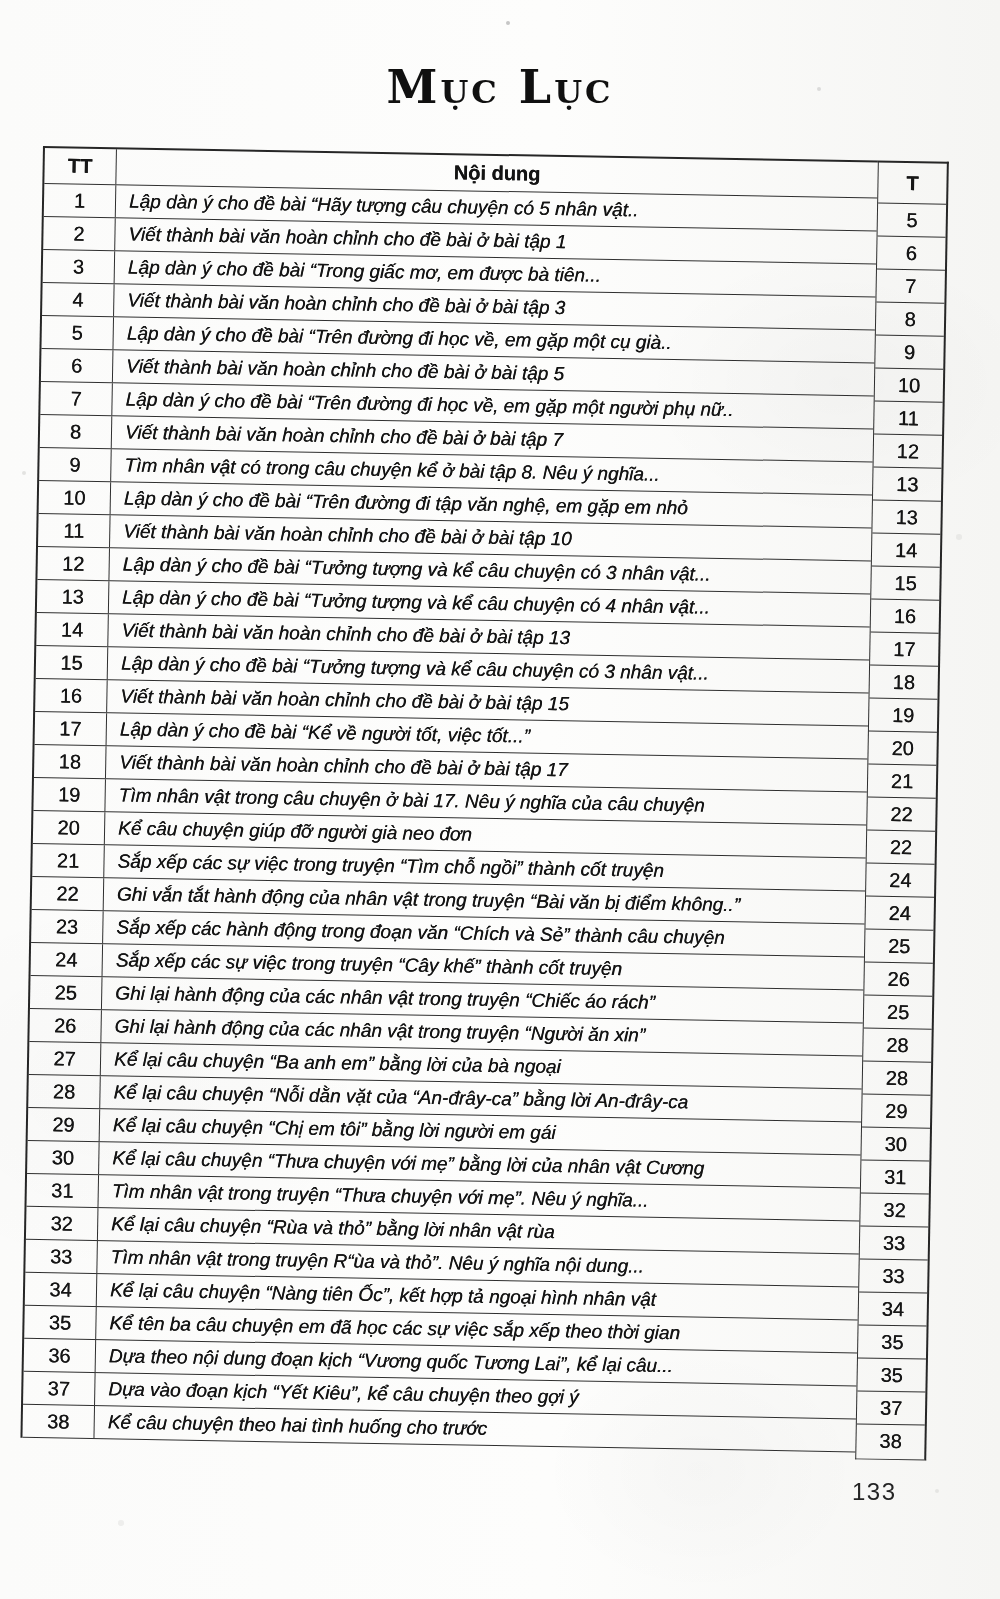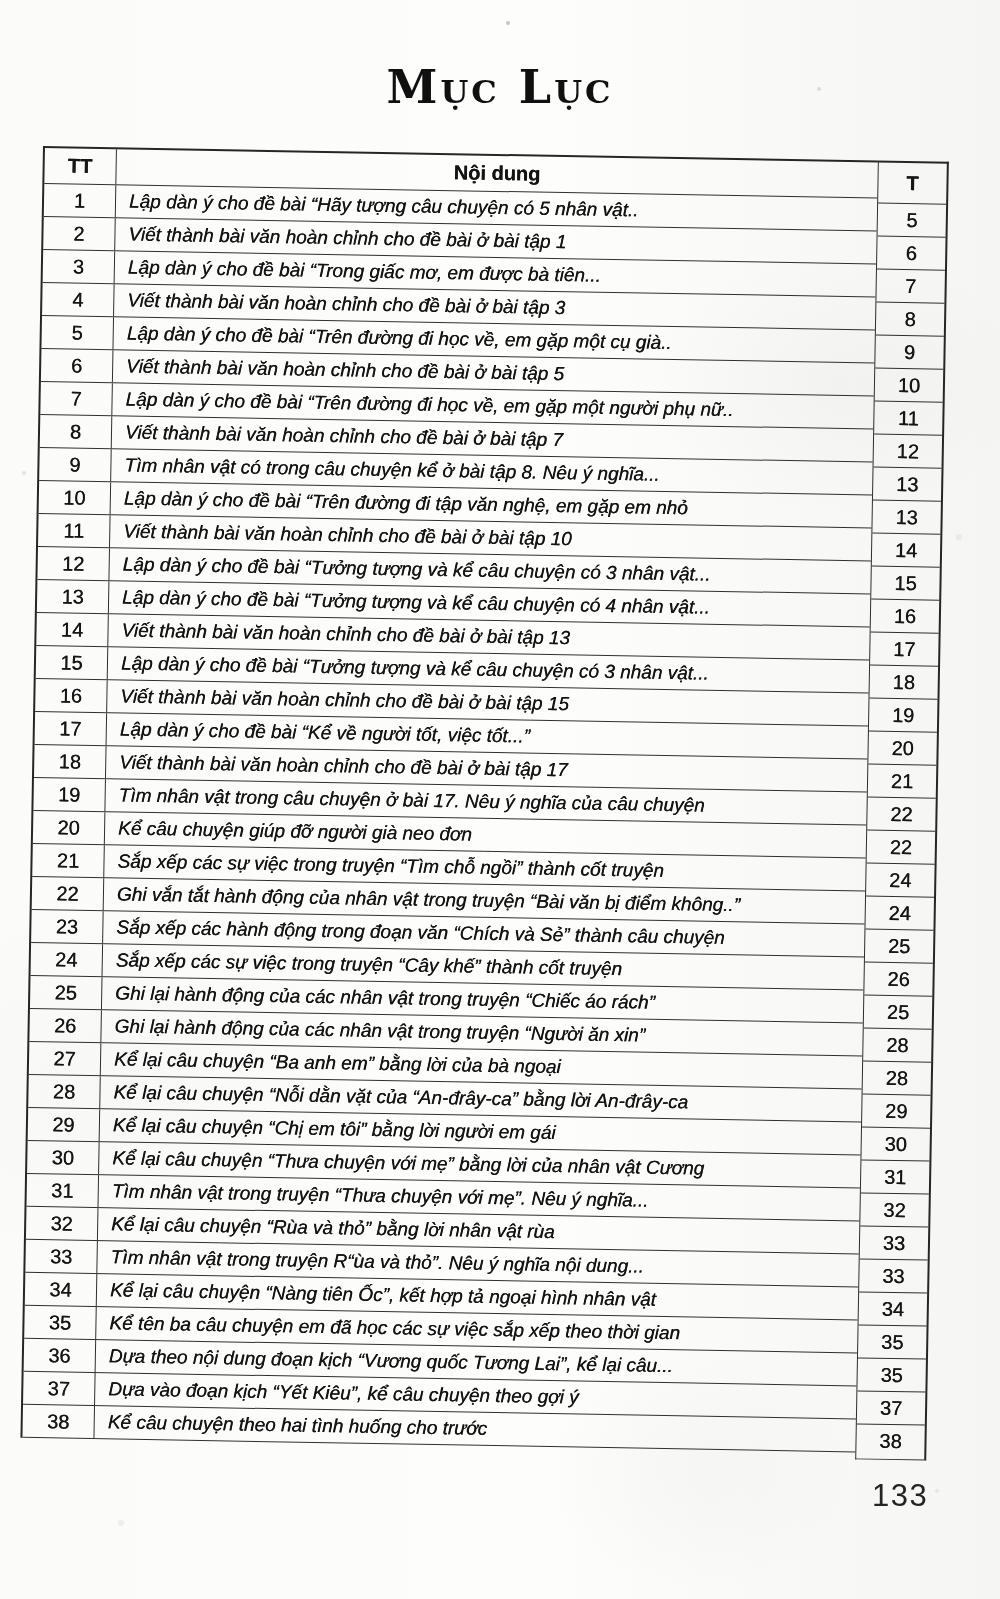--- a/index.html
+++ b/index.html
@@ -72,22 +72,22 @@
     box-sizing:border-box;
   }
   .pcell{
     height:33px;box-sizing:border-box;border-bottom:1.7px solid #2f2f2f;
     display:flex;align-items:center;justify-content:center;
     font-size:20px;color:#161616;text-shadow:0.3px 0 0 currentColor;
   }
   .pcell.th{height:41px;font-weight:bold;text-shadow:0.2px 0 0 currentColor;}
   .pcell:last-child{border-bottom:none;}
   .footer{
-    position:absolute;left:872px;top:1478px;
-    font-size:31px;letter-spacing:1.5px;color:#242424;text-align:right;
+    position:absolute;left:852px;top:1478px;
+    font-size:24px;letter-spacing:1.5px;color:#242424;text-align:right;
   }
 </style>
 </head>
 <body>
 
 <div class="sheet">
   <div id="noise"></div>
 
   <h1 class="title">Mục Lục</h1>
 

